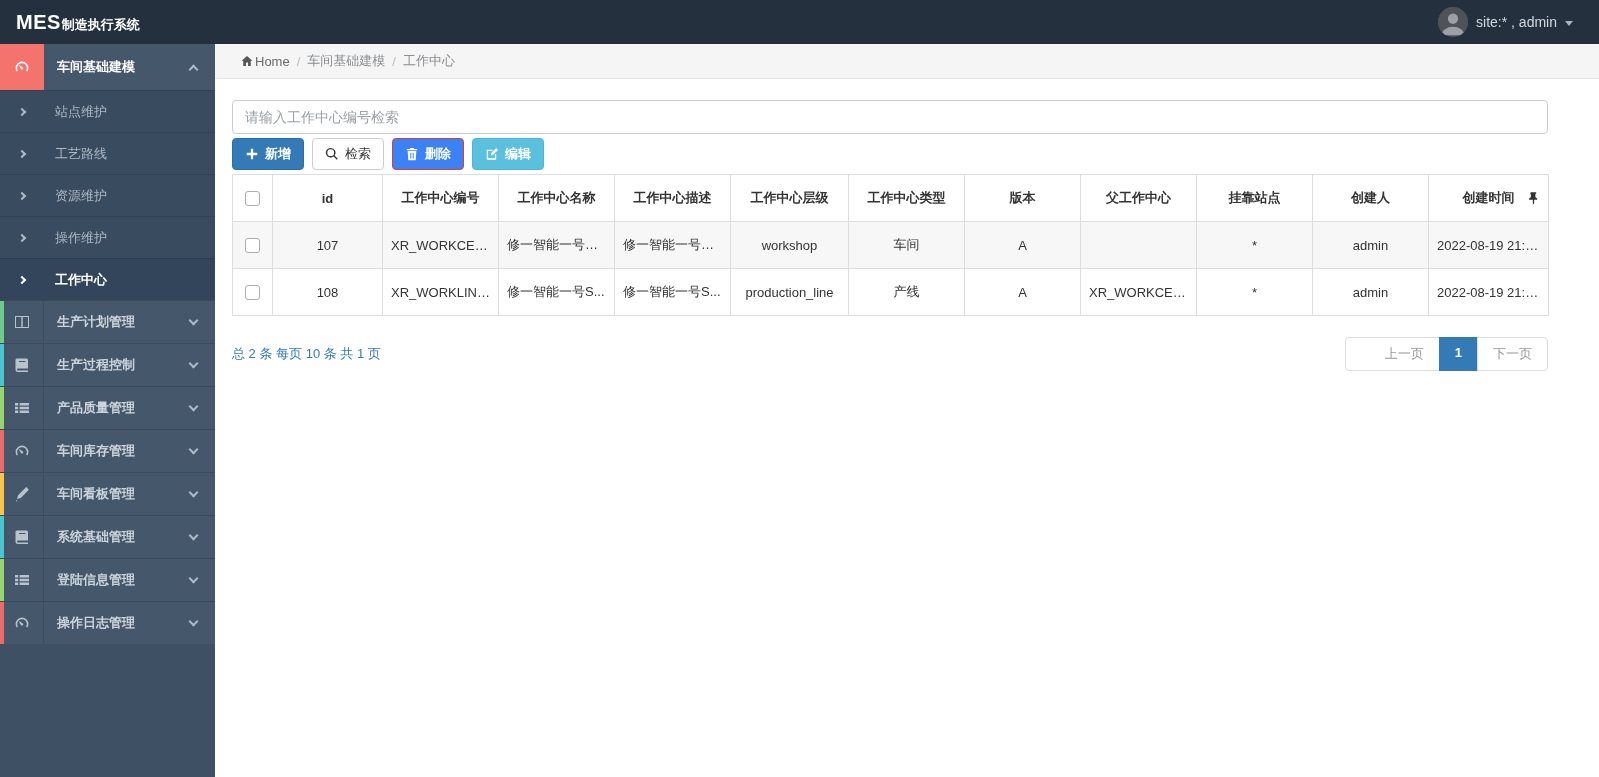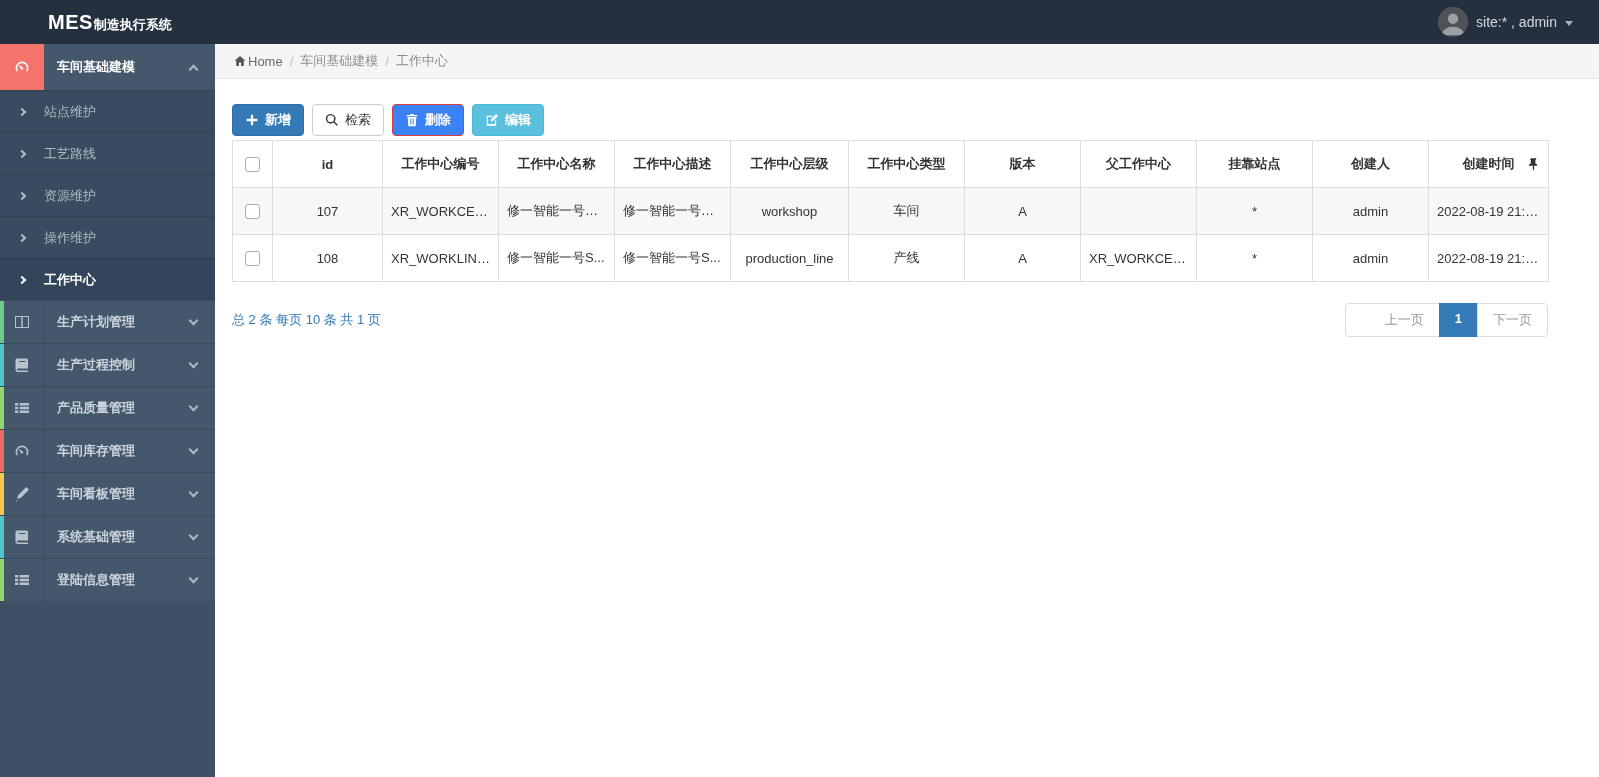--- a/index.html
+++ b/index.html
@@ -2,21 +2,21 @@
 <html><head>
 <meta charset="utf-8">
 <style>
   * { margin:0; padding:0; box-sizing:border-box; }
   html,body { width:1599px; height:777px; overflow:hidden; }
   body { font-family:"Liberation Sans","DejaVu Sans",sans-serif; font-size:13px; color:#333; background:#fff; }
 
   .app { width:1599px; height:777px; display:flex; flex-direction:column; }
 
   
-  .topbar { height:44px; background:#25303f; display:flex; align-items:center; justify-content:space-between; flex:0 0 44px;padding-left:32px; }
+  .topbar { height:44px; background:#25303f; display:flex; align-items:center; justify-content:space-between; flex:0 0 44px; }
   .brand { padding-left:16px; color:#fff; display:flex; align-items:baseline; }
   .brand-mes { font-size:20px; font-weight:bold; letter-spacing:.5px; }
   .brand-rest { font-size:13px; font-weight:bold; margin-left:1px; }
   .user-menu { display:flex; align-items:center; gap:8px; padding-right:26px; color:#d4d9df; font-size:14px; cursor:pointer; }
   .avatar { width:30px; height:30px; border-radius:50%; overflow:hidden; background:#4a4d52; display:inline-block; }
   .avatar svg { display:block; }
   .caret { width:0; height:0; border-left:4px solid transparent; border-right:4px solid transparent; border-top:5px solid #aab2bb; display:inline-block; margin-top:2px; }
 
   
   .layout { flex:1; display:flex; min-height:0; }
@@ -28,35 +28,35 @@
   .menu-item.first { height:46px; border-top:none; }
   .menu-item .icon-cell { width:44px; height:100%; display:flex; align-items:center; justify-content:center; position:relative; border-right:1px solid rgba(0,0,0,.12); color:#b9c3cd; }
   .menu-item.first .icon-cell { background:#f4736c; color:#fff; border-right:none; }
   .menu-item .stripe { position:absolute; left:0; top:0; width:4px; height:100%; }
   .menu-item .mi-label { margin-left:13px; font-weight:bold; color:#ccd3db; }
   .menu-item.first .mi-label { color:#fff; }
   .menu-item .mi-chev { position:absolute; right:18px; color:#aeb9c4; }
   .submenu { background:#394c5f; }
   .sub-item { display:flex; align-items:center; height:42px; cursor:pointer; border-top:1px solid rgba(0,0,0,.13); color:#aeb9c4; }
   .sub-item .sub-chev-cell { width:44px; display:flex; align-items:center; justify-content:center; }
-  .sub-item .si-label { margin-left:0; }
+  .sub-item .si-label { margin-left:11px; }
   .sub-item.active { background:#32455a; color:#fff; }
   .sub-item.active .si-label { font-weight:bold; }
 
   .chev { display:inline-block; width:7px; height:7px; border-right:2px solid currentColor; border-bottom:2px solid currentColor; }
   .chev.right { transform:rotate(-45deg); }
   .chev.down  { transform:rotate(45deg); margin-top:-3px; }
   .chev.up    { transform:rotate(-135deg); margin-top:4px; }
   .sub-item .chev { width:6px; height:6px; }
 
   .icon16 { width:16px; height:16px; display:inline-block; }
   .icon16 svg { width:100%; height:100%; fill:currentColor; display:block; }
 
   
-  .breadcrumb-bar { height:35px; background:#f5f5f6; border-bottom:1px solid #e4e7e9; display:flex; align-items:center; padding-left:19px; color:#6b6e70; flex:0 0 35px; }
+  .breadcrumb-bar { height:35px; background:#f5f5f6; border-bottom:1px solid #e4e7e9; display:flex; align-items:center; padding-left:26px; color:#6b6e70; flex:0 0 35px; }
   .bc-home { display:flex; align-items:center; gap:2px; cursor:pointer; color:#676a6c; }
   .bc-home .icon12 { width:12px; height:12px; display:inline-block; }
   .bc-home .icon12 svg { width:100%; height:100%; fill:#555; display:block; }
   .bc-sep { margin:0 7px; color:#b7bcbf; }
   .bc-item { color:#8a8d90; cursor:pointer; }
   .bc-item.current { color:#8a8d90; cursor:default; }
 
   
   .content { padding:21px 51px 0 17px; }
   .search-input { width:100%; height:34px; border:1px solid #ccc; border-radius:4px; padding:6px 12px; font-size:14px; color:#555; outline:none; font-family:inherit; }
@@ -238,39 +238,53 @@
             <span class="stripe" style="background: rgb(151, 212, 111);"></span>
             <span class="icon16">
               <svg viewBox="0 0 16 16">
                 <path d="M1 3h3.2v2.6H1zM5.6 3H15v2.6H5.6zM1 6.7h3.2v2.6H1zM5.6 6.7H15v2.6H5.6zM1 10.4h3.2V13H1zM5.6 10.4H15V13H5.6z"></path>
               </svg>
             </span>
           </span>
           <span class="mi-label">登陆信息管理</span>
           <span class="chev down mi-chev"></span>
         </div>
+        <div class="menu-item">
+          <span class="icon-cell">
+            <span class="stripe" style="background: rgb(235, 106, 106);"></span>
+            <span class="icon16">
+              <svg viewBox="0 0 16 16">
+                <path d="M8 2.6a6.4 6.4 0 0 0-6.4 6.4c0 1.3.38 2.5 1.04 3.5l1.3-.8A4.84 4.84 0 0 1 3.2 9 4.8 4.8 0 1 1 12.8 9c0 .96-.28 1.85-.74 2.7l1.3.8A6.37 6.37 0 0 0 14.4 9 6.4 6.4 0 0 0 8 2.6z"></path>
+                <path d="M7.1 10.2a1.25 1.25 0 1 0 1.77-1.77C8.56 8.12 4.6 5.7 4.6 5.7s2.2 4.2 2.5 4.5z"></path>
+              </svg>
+            </span>
+          </span>
+          <span class="mi-label">操作日志管理</span>
+          <span class="chev down mi-chev"></span>
+        </div>
       </aside>
 
     <main class="main">
       <div class="breadcrumb-bar">
         <span class="bc-home">
           <span class="icon12">
             <svg viewBox="0 0 16 16">
                 <path d="M8 1.2 0.8 7.8h2.2v6.8h3.6V10h2.8v4.6H13V7.8h2.2z"></path>
               </svg>
           </span>
           <span>Home</span>
         </span>
         <span class="bc-sep">/</span>
         <span class="bc-item">车间基础建模</span>
         <span class="bc-sep">/</span>
         <span class="bc-item current">工作中心</span>
       </div>
 
       <div class="content">
+        <input class="search-input" type="text" placeholder="请输入工作中心编号检索" style="">
 
         <div class="toolbar">
           <button class="btn btn-primary">
             <span class="icon14">
               <svg viewBox="0 0 16 16">
                   <path d="M6.7 2h2.6v4.7H14v2.6H9.3V14H6.7V9.3H2V6.7h4.7z"></path>
                 </svg>
             </span>
             <span>新增</span>
           </button>

